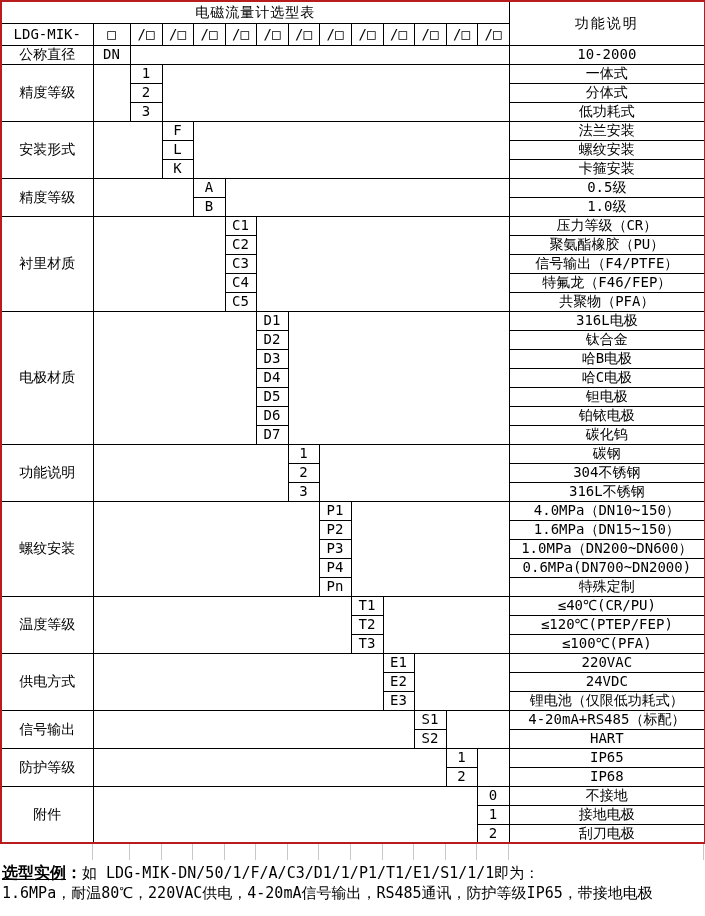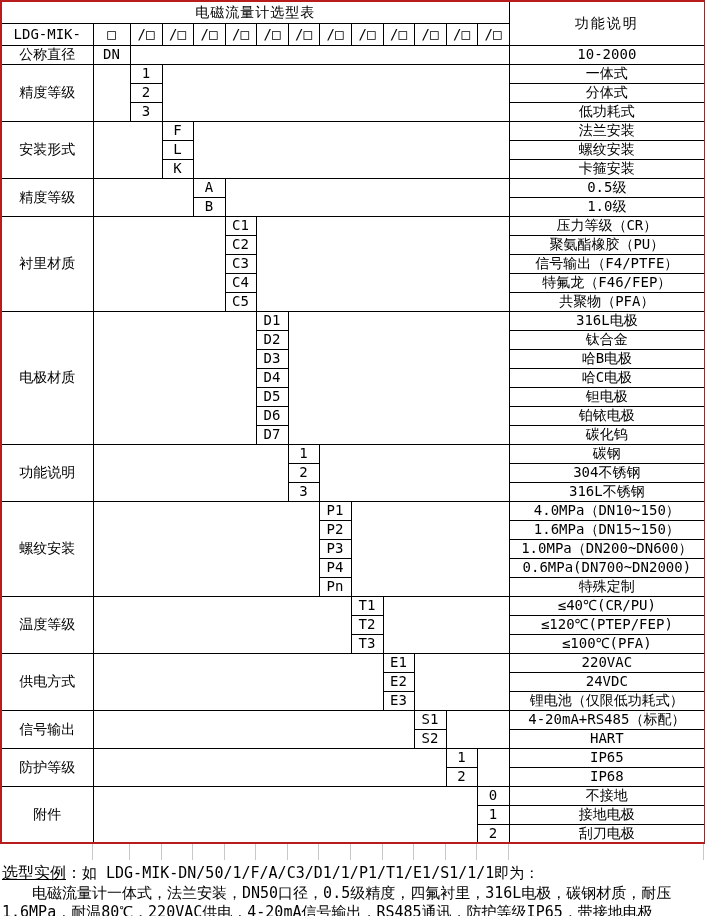--- a/index.html
+++ b/index.html
@@ -22,21 +22,21 @@
   td.title-cell{font-size:15px;letter-spacing:1px}
   td.func-hdr{font-size:15px;letter-spacing:2px}
   td.codebox{font-size:15px}
   td.left{text-align:left;padding-left:3px}
   
   .gridrow{position:relative;width:705px;height:16px;background:#fff}
   .gridrow i{position:absolute;top:0;bottom:0;width:1px;background:#c8c8c8}
   
   .example{padding:2px 2px 0 2px}
   .ex-head{font-size:16px;line-height:22px;white-space:nowrap}
-  .ex-head b{font-weight:normal}
+  .ex-head b{font-weight:bold}
   .ex-head .ul{text-decoration:underline}
   .ex-head .intro{font-size:15px;font-weight:normal}
   .ex-body{font-size:15px;line-height:19px;white-space:nowrap}
   .ex-body .indent{padding-left:30px}
 </style>
 </head>
 <body>
 
 <table class="sel">
   <colgroup>
@@ -316,16 +316,15 @@
   <i style="left:476px"></i>
   <i style="left:508px"></i>
   <i style="left:703px"></i>
 </div>
 
 <div class="example">
   <div class="ex-head">
     <b class="ul">选型实例</b><b>：</b><span class="intro">如 LDG-MIK-DN/50/1/F/A/C3/D1/1/P1/T1/E1/S1/1/1即为：</span>
   </div>
   <div class="ex-body">
-    <div class="indent">电磁流量计一体式，法兰安装，DN50口径，0.5级精度，四氟衬里，316L电极，碳钢材质，耐压</div>
     <div>1.6MPa，耐温80℃，220VAC供电，4-20mA信号输出，RS485通讯，防护等级IP65，带接地电极</div>
   </div>
 </div>
 
 </body></html>

